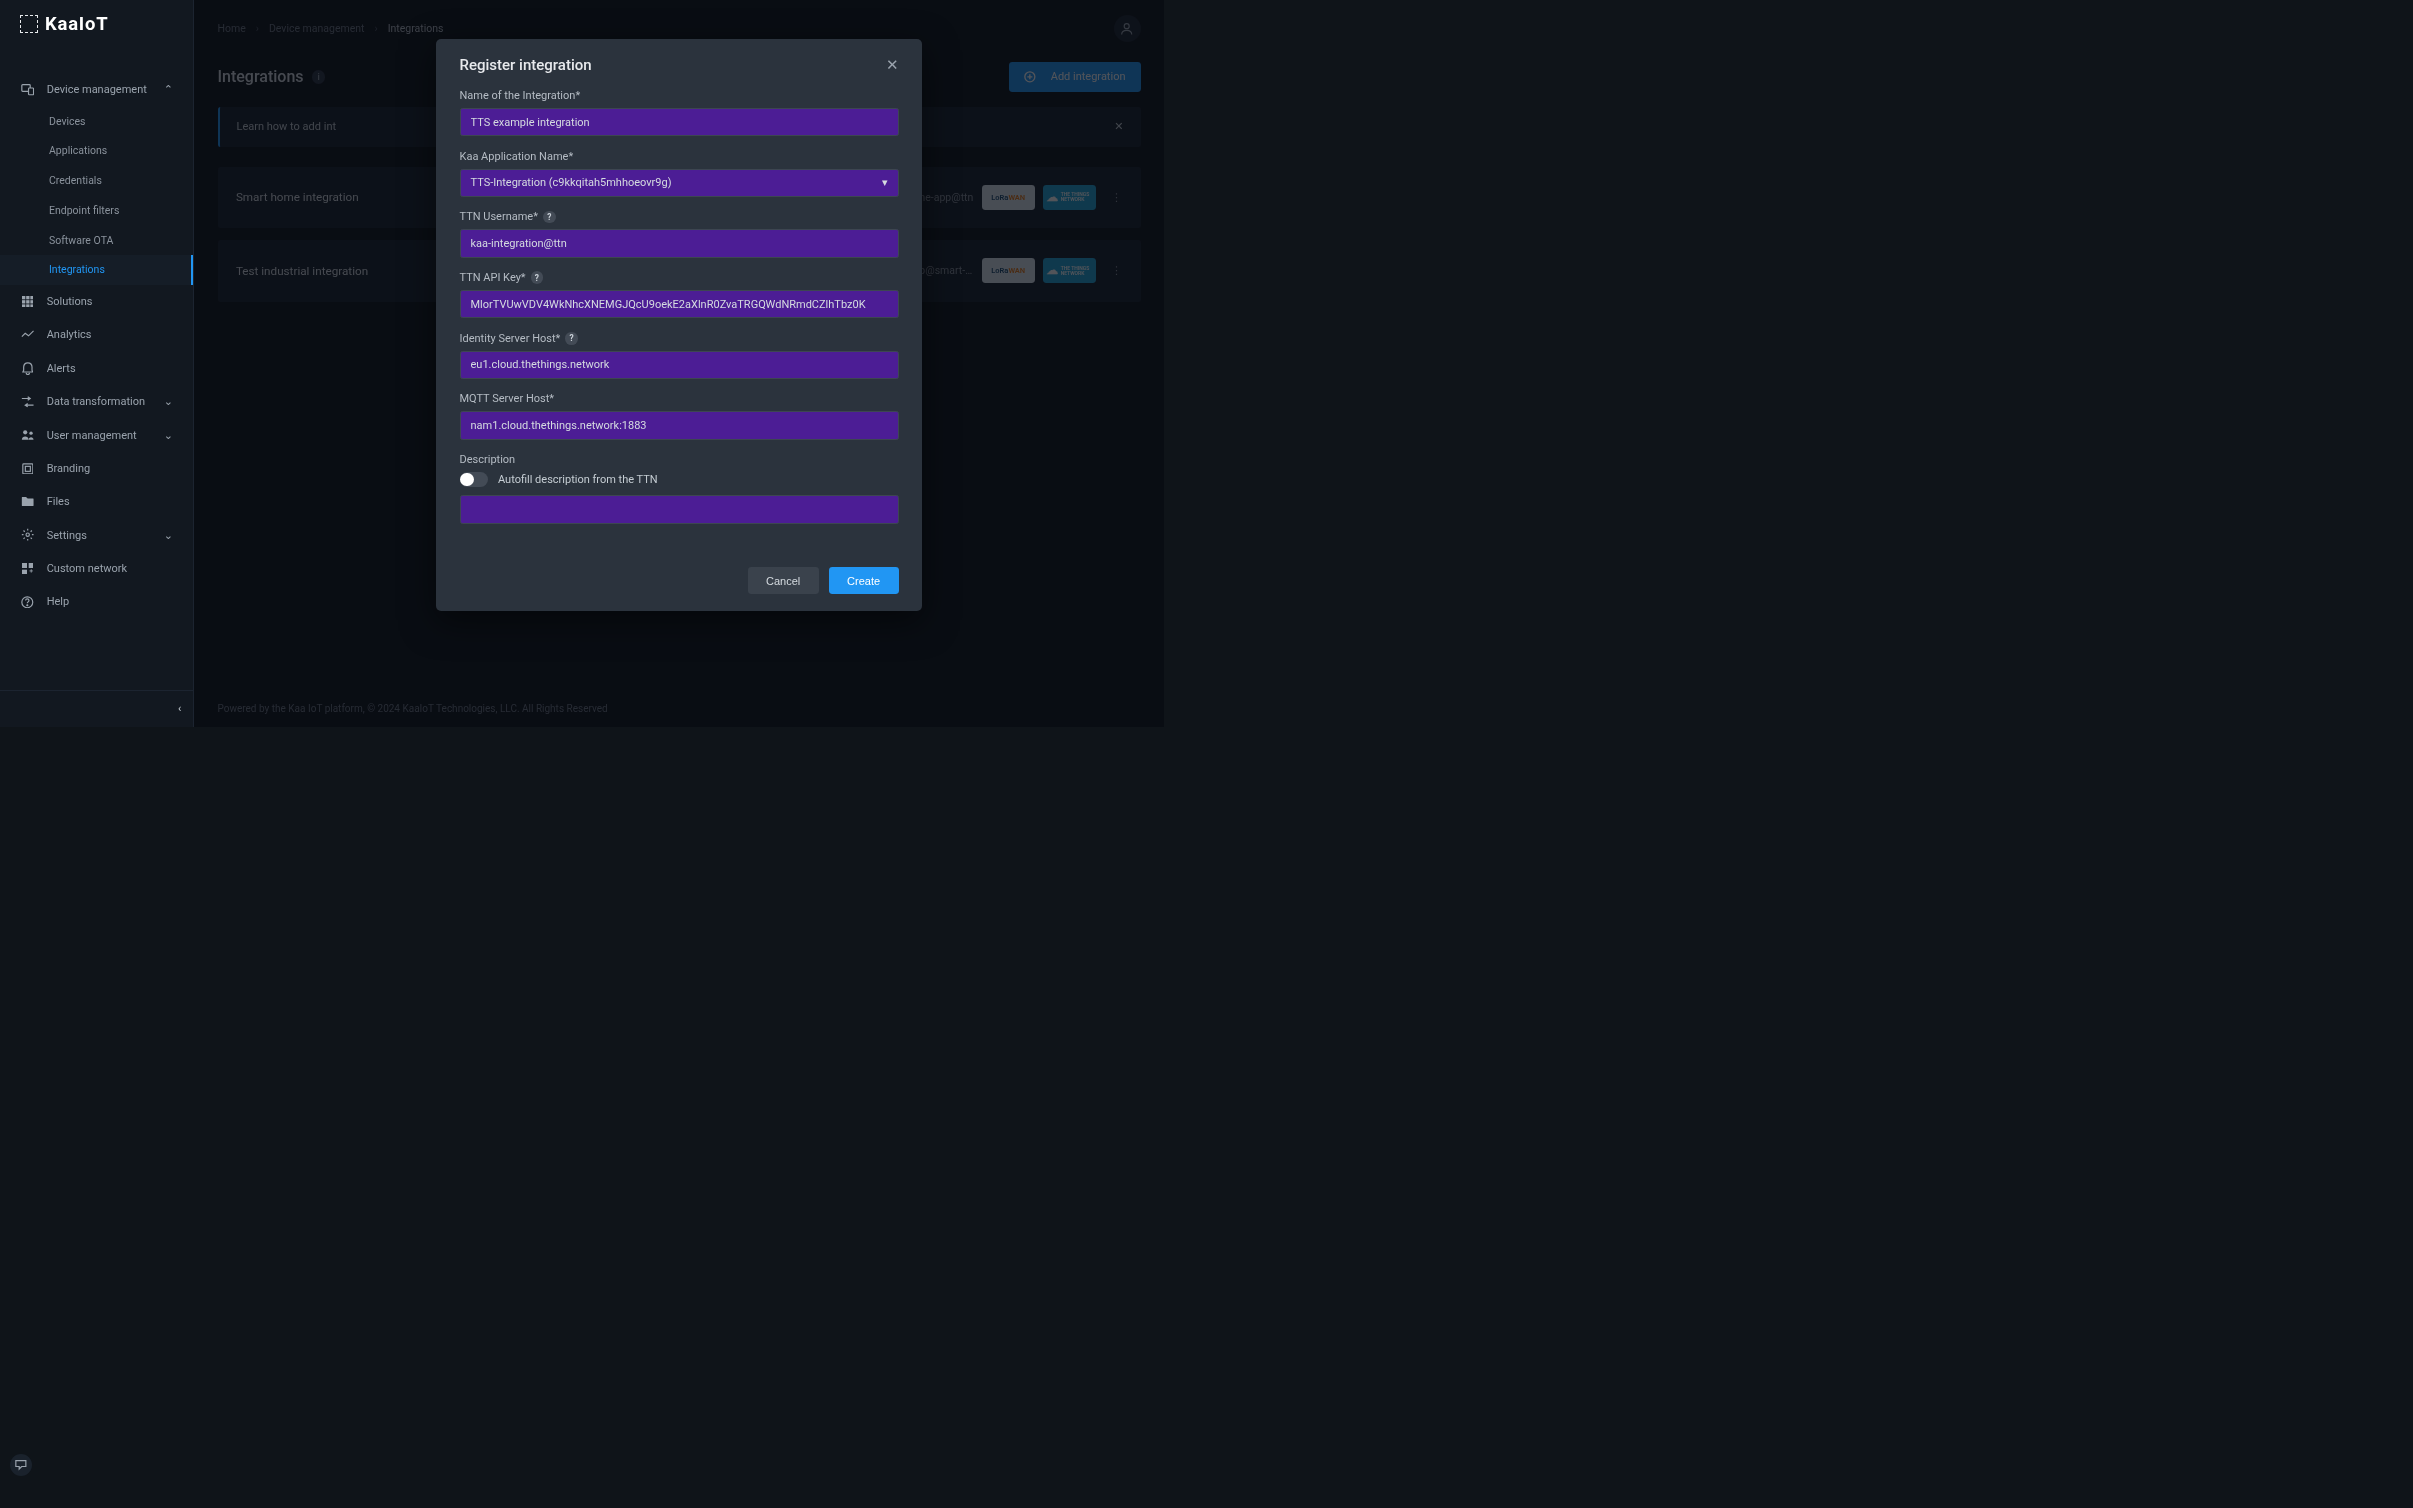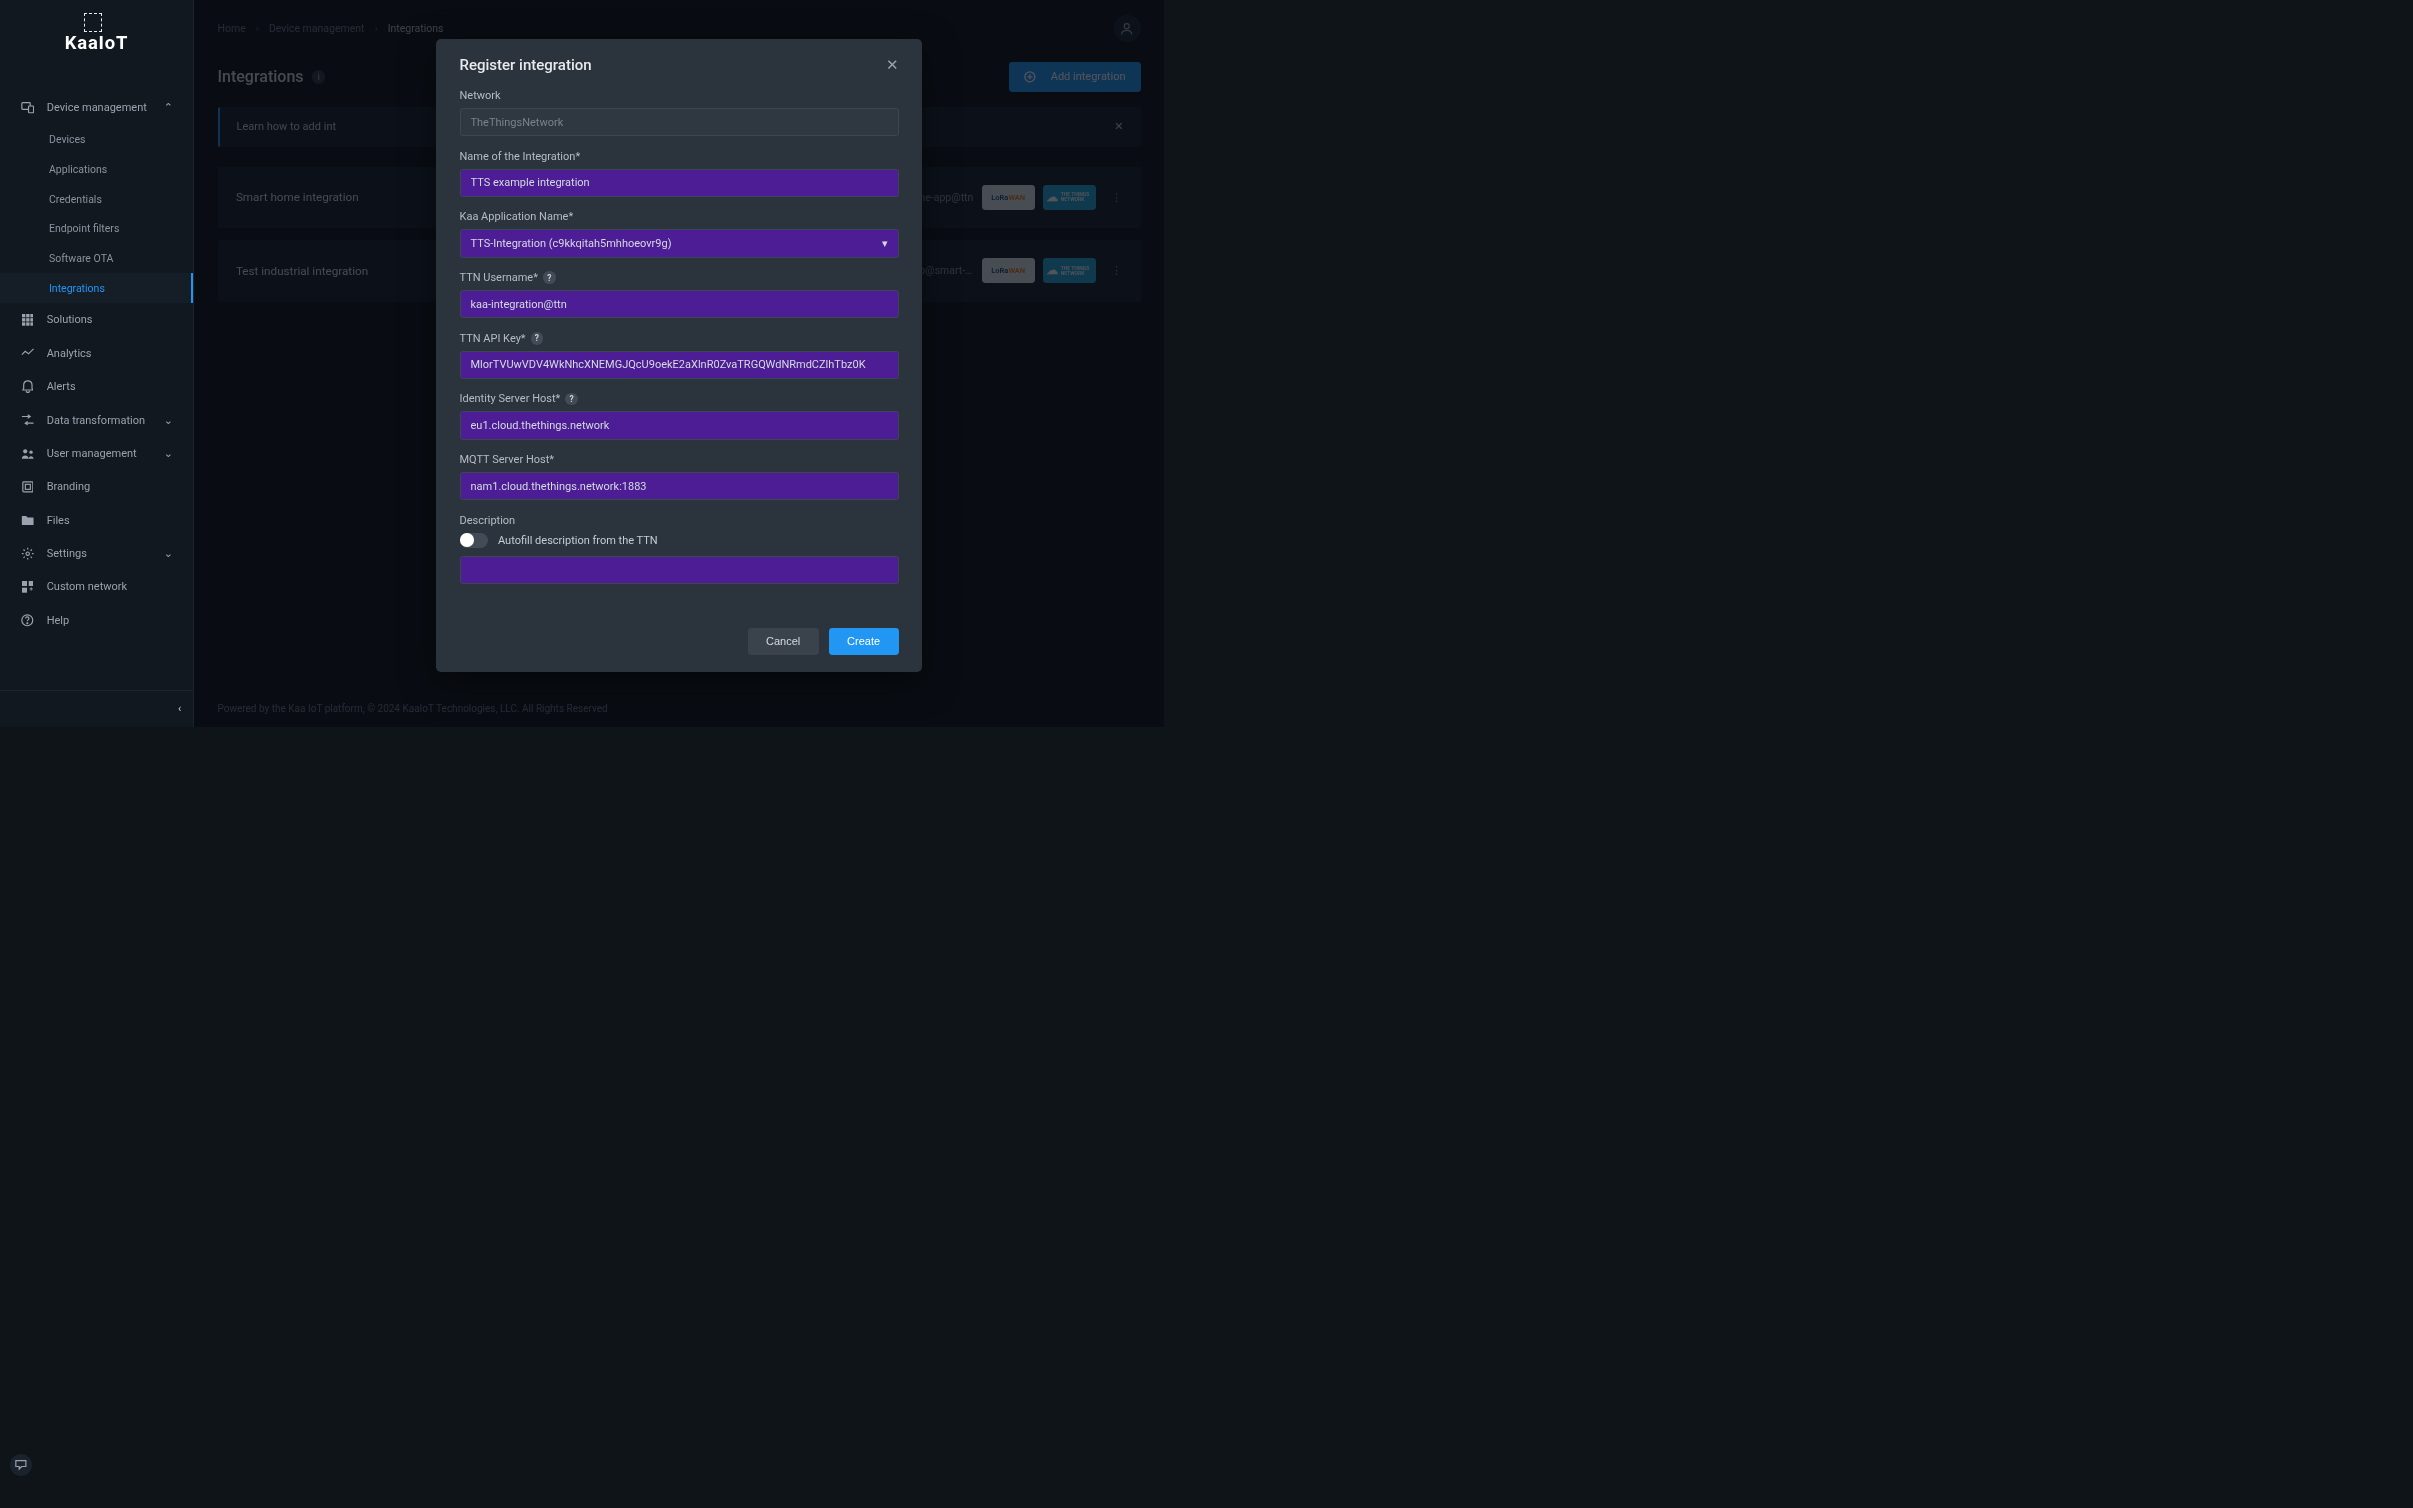--- a/index.html
+++ b/index.html
@@ -18,21 +18,20 @@
   background: #121820;
   border-right: 0.8px solid #1c2430;
   display: flex;
   flex-direction: column;
   flex-shrink: 0;
 }
 .logo {
   padding: 13.4px 20px;
   display: flex;
   align-items: center;
-  flex-direction: column;
 }
 .logo-text { font-size: 18.4px; font-weight: 700; color: #fff; letter-spacing: 0.8px; }
 .logo-mark {
   display: inline-block;
   width: 18.4px; height: 18.4px;
   border: 1.7px dashed #e8eaed;
   margin-right: 6.7px;
   position: relative;
 }
 .nav { flex: 1; padding-top: 25px; }
@@ -394,24 +393,20 @@
     <div class="footer">Powered by the Kaa IoT platform, © 2024 KaaIoT Technologies, LLC.  All Rights Reserved</div>
 
     <div class="modal-overlay">
       <div class="modal">
         <div class="modal-header">
           <span class="modal-title">Register integration</span>
           <span class="modal-close">✕</span>
         </div>
         <div class="modal-body">
           <div class="field">
-            <div class="field-label">Network</div>
-            <input class="field-input readonly" readonly="" value="TheThingsNetwork" style="">
-          </div>
-          <div class="field">
             <div class="field-label">Name of the Integration*</div>
             <input class="field-input" value="TTS example integration" style="">
           </div>
           <div class="field">
             <div class="field-label">Kaa Application Name*</div>
             <div class="field-select">
               <span>TTS-Integration (c9kkqitah5mhhoeovr9g)</span>
               <span>▾</span>
             </div>
           </div>

